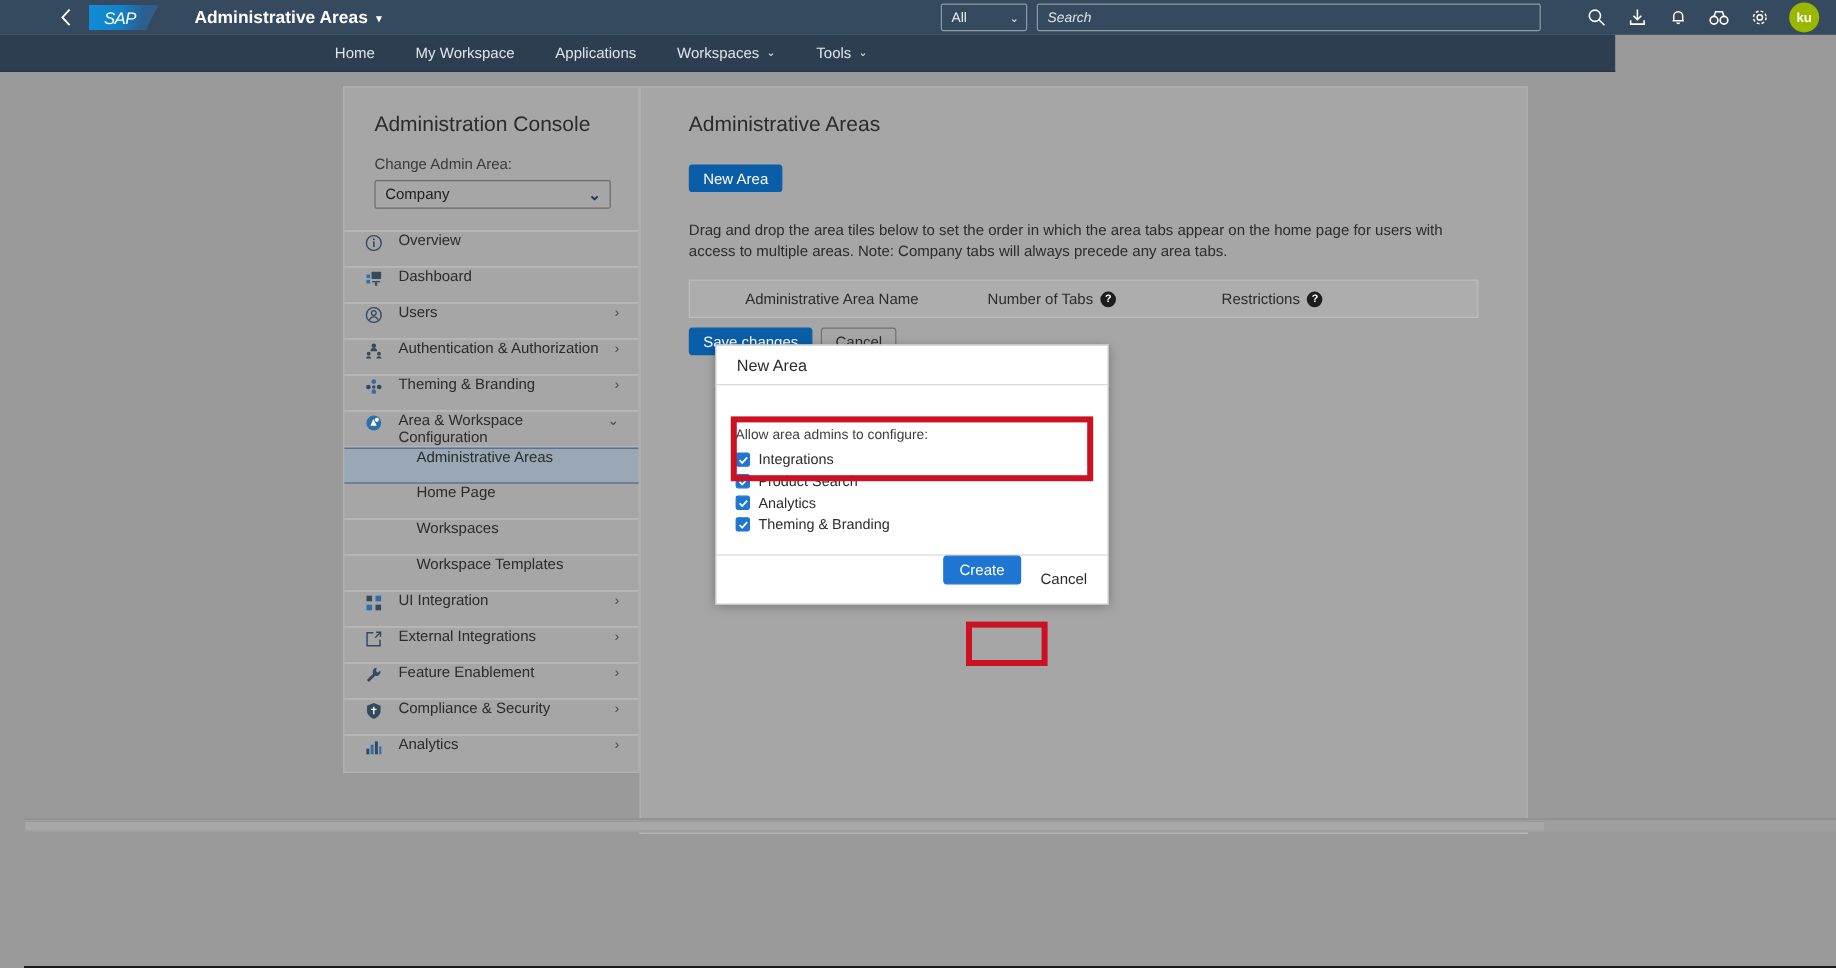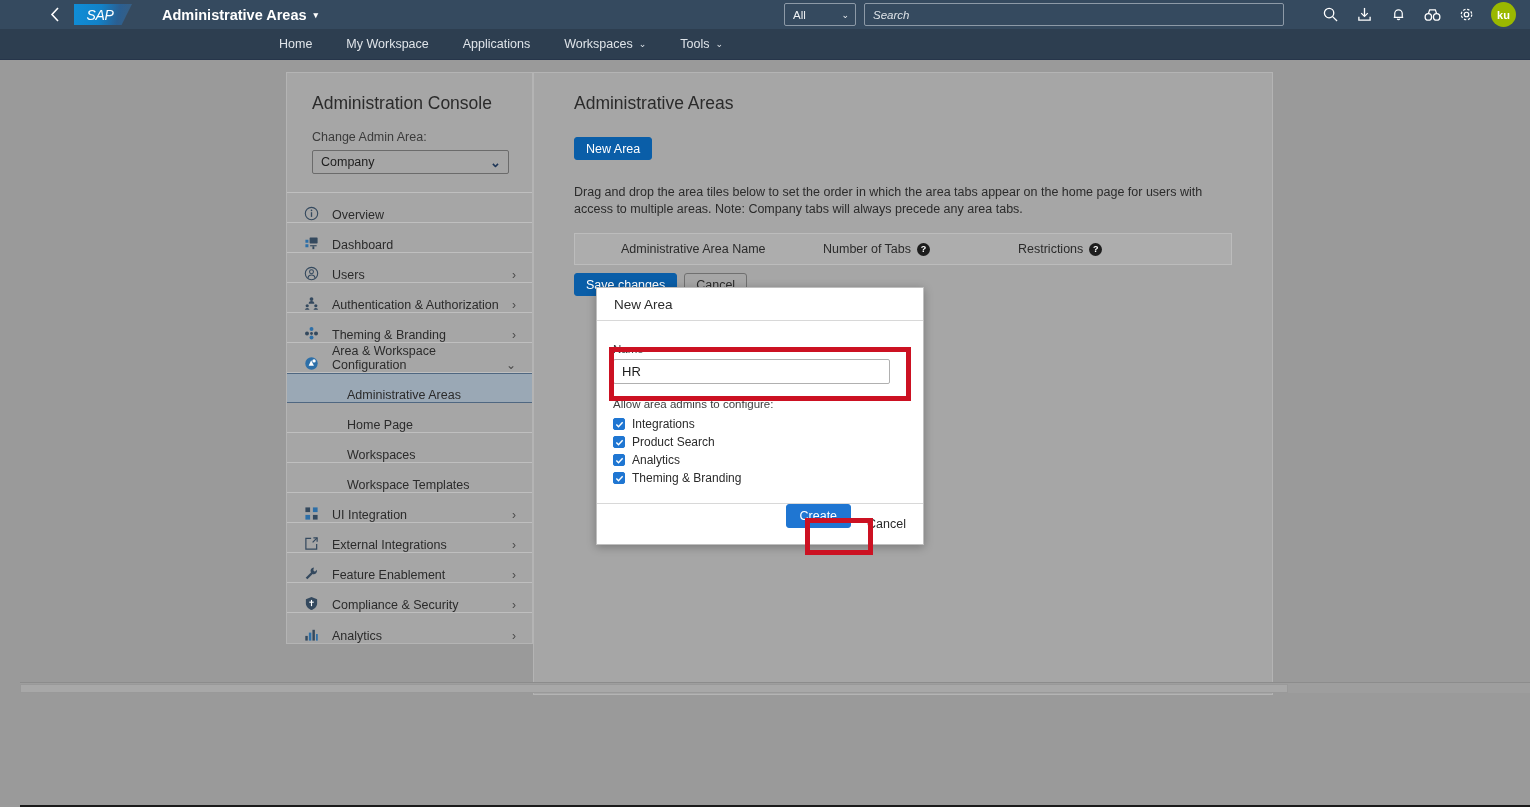--- a/index.html
+++ b/index.html
@@ -72,21 +72,21 @@
   .avatar {
     width: 25px; height: 25px; border-radius: 50%;
     background: #9ab800; color: #ffffff;
     font-size: 11px; font-weight: bold;
     display: flex; align-items: center; justify-content: center;
     margin-left: 7px; cursor: pointer;
   }
 
   
   .navbar {
-    position: absolute; top: 29px; left: 0; width: 1530px; height: 31px;
+    position: absolute; top: 29px; left: 0; width: 1346px; height: 31px;
     background: #2d3e50;
     display: flex; align-items: center;
     border-bottom: 1px solid #26354a;
   }
   .nav-item {
     color: #dfe4e9; font-size: 12.5px;
     padding: 0 17px; height: 31px;
     display: flex; align-items: center; gap: 6px; cursor: pointer;
   }
   .nav-item:first-child { margin-left: 262px; }
@@ -114,21 +114,21 @@
   .admin-area-select {
     width: 197px; height: 24px;
     background: #a6a6a6; border: 1px solid #6b6b6b; border-radius: 2px;
     display: flex; align-items: center; justify-content: space-between;
     padding: 0 7px 0 8px; font-size: 12.5px; color: #1d1d1d; cursor: pointer;
   }
   .admin-area-select .chev { color: #1d3557; font-size: 13px; font-weight: bold; }
 
   .menu { border-top: 1px solid #bfbfbf; }
   .menu-item {
-    height: 30px; display: flex; align-items: flex-end;
+    height: 30px; display: flex; align-items: flex-start;
     padding: 0 14px 0 15px;
     border-bottom: 1px solid #bfbfbf;
     font-size: 12.5px; color: #2b2b2b; cursor: pointer;
   }
   .menu-item .mi-icon {
     width: 18px; height: 18px; margin-right: 12px;
     display: flex; align-items: center; justify-content: center;
     color: #34495e; flex: 0 0 18px;
   }
   .menu-item .mi-label { flex: 1; }
@@ -543,24 +543,20 @@
     <div class="hscroll-thumb"></div>
   </div>
   <div class="bottom-edge"></div>
 </div>
 
 <div class="modal">
   <div class="modal-header">
     <span>New Area</span>
   </div>
   <div class="modal-body">
-    <div class="field-group">
-      <div class="field-label">Name</div>
-      <input class="text-input" type="text" value="HR" style="">
-    </div>
 
     <div class="cfg-label">Allow area admins to configure:</div>
 
     <div class="cb-row">
       <span class="cb">
         <svg width="9" height="9" viewBox="0 0 10 10">
             <path d="M1.5 5 L3.9 7.5 L8.5 2.4" stroke="#fff" stroke-width="1.6" fill="none"></path>
           </svg>
       </span>
       <span>Integrations</span>

